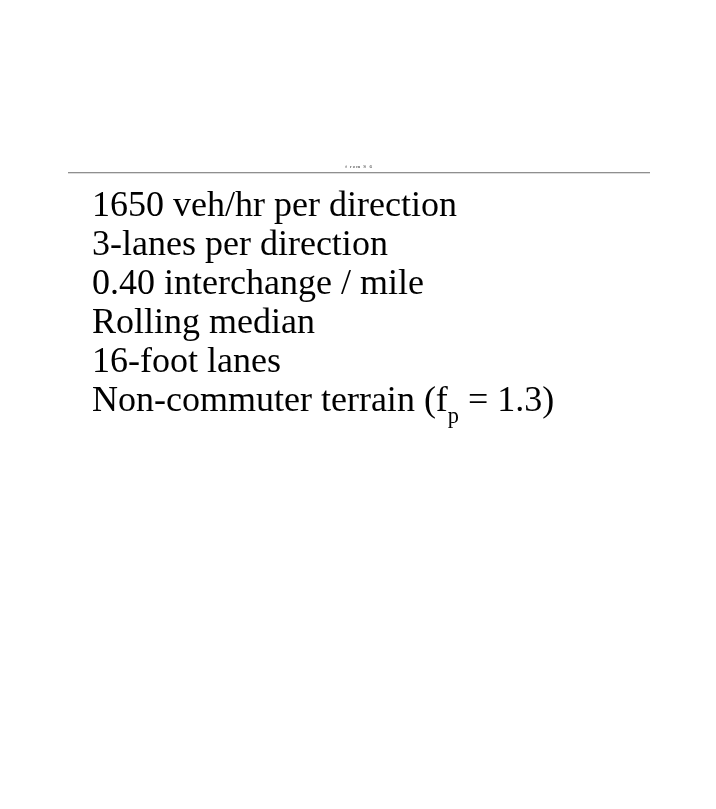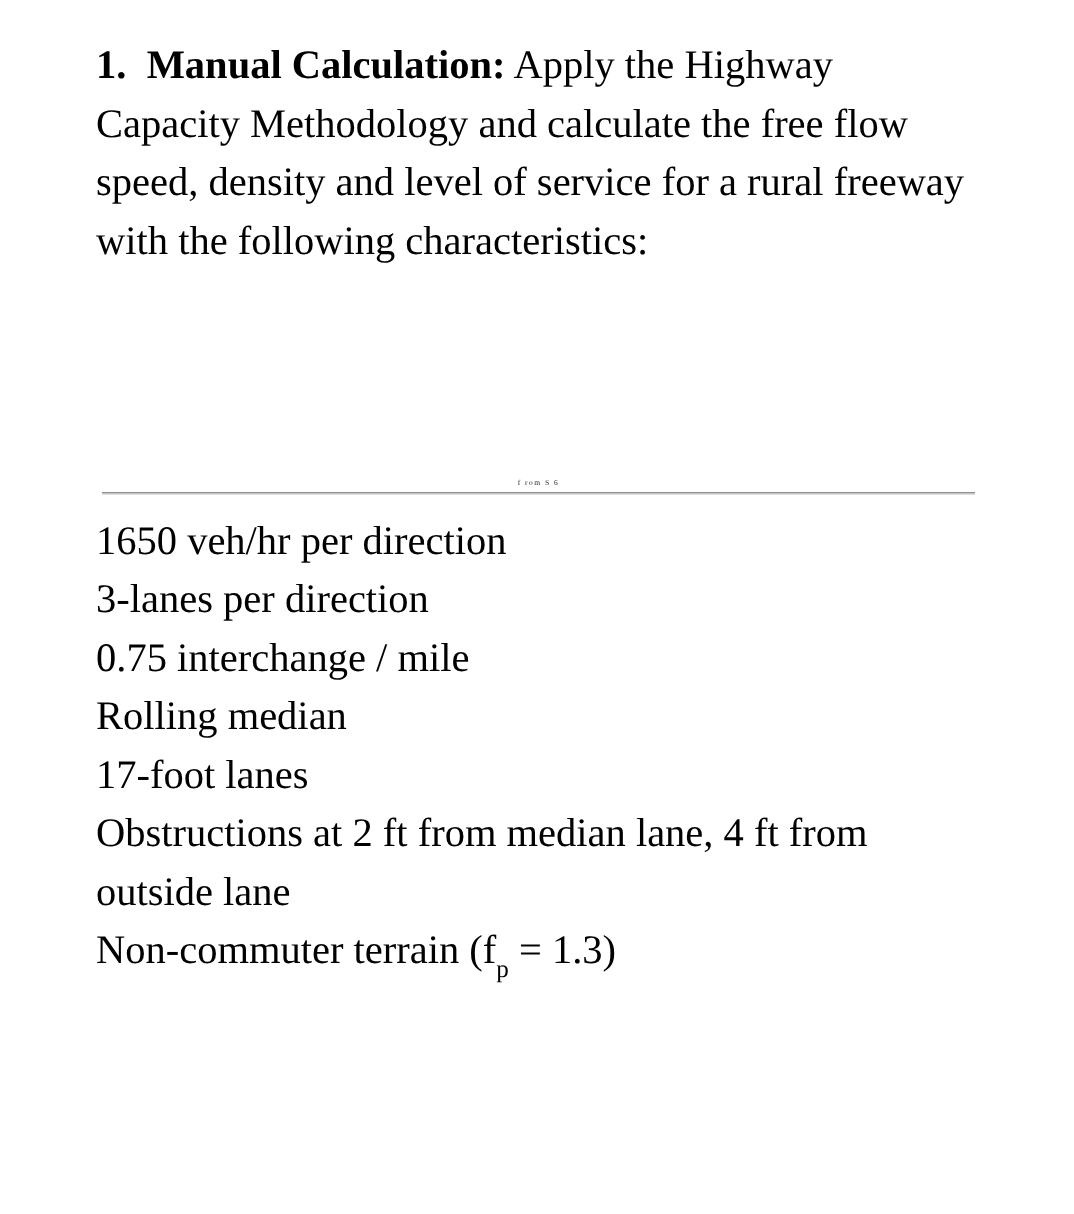--- a/index.html
+++ b/index.html
@@ -48,50 +48,49 @@
     .divider-line {
       border: none;
       border-top: 1px solid #8f8f8f;
       box-shadow: 0 1px 0 #dcdcdc;
       margin: 0;
       height: 0;
     }
     .characteristics {
       margin-top: 12px;
       width: 590px;
-      font-size: 27px;
+      font-size: 36px;
       line-height: 39px;
+      margin-left: 28px;
     }
     .characteristic-item {
       margin: 0;
     }
     .characteristic-item sub {
       font-size: 0.62em;
       line-height: 0;
       position: relative;
       top: 0.18em;
     }
   </style>
 </head>
 <body>
 
 <div class="page">
   <div class="content">
 
-    <p class="question"><strong>1.  Manual Calculation:</strong> <span>Apply the Highway Capacity Methodology and calculate the free flow speed, density and level of service for a rural freeway with the following characteristics:</span></p>
 
     <div class="divider-wrap">
       <span class="divider-caption">f rom  S   6</span>
       <hr class="divider-line">
     </div>
 
     <div class="characteristics">
       <div class="characteristic-item">1650 veh/hr per direction</div>
       <div class="characteristic-item">3-lanes per direction</div>
-      <div class="characteristic-item">0.75 interchange / mile</div>
+      <div class="characteristic-item">0.40 interchange / mile</div>
       <div class="characteristic-item">Rolling median</div>
-      <div class="characteristic-item">17-foot lanes</div>
-      <div class="characteristic-item">Obstructions at 2 ft from median lane, 4 ft from outside lane</div>
+      <div class="characteristic-item">16-foot lanes</div>
       <div class="characteristic-item"><span>Non-commuter terrain (f</span><sub>p</sub><span> = 1.3)</span></div>
     </div>
 
   </div>
 </div>
 
 </body></html>

